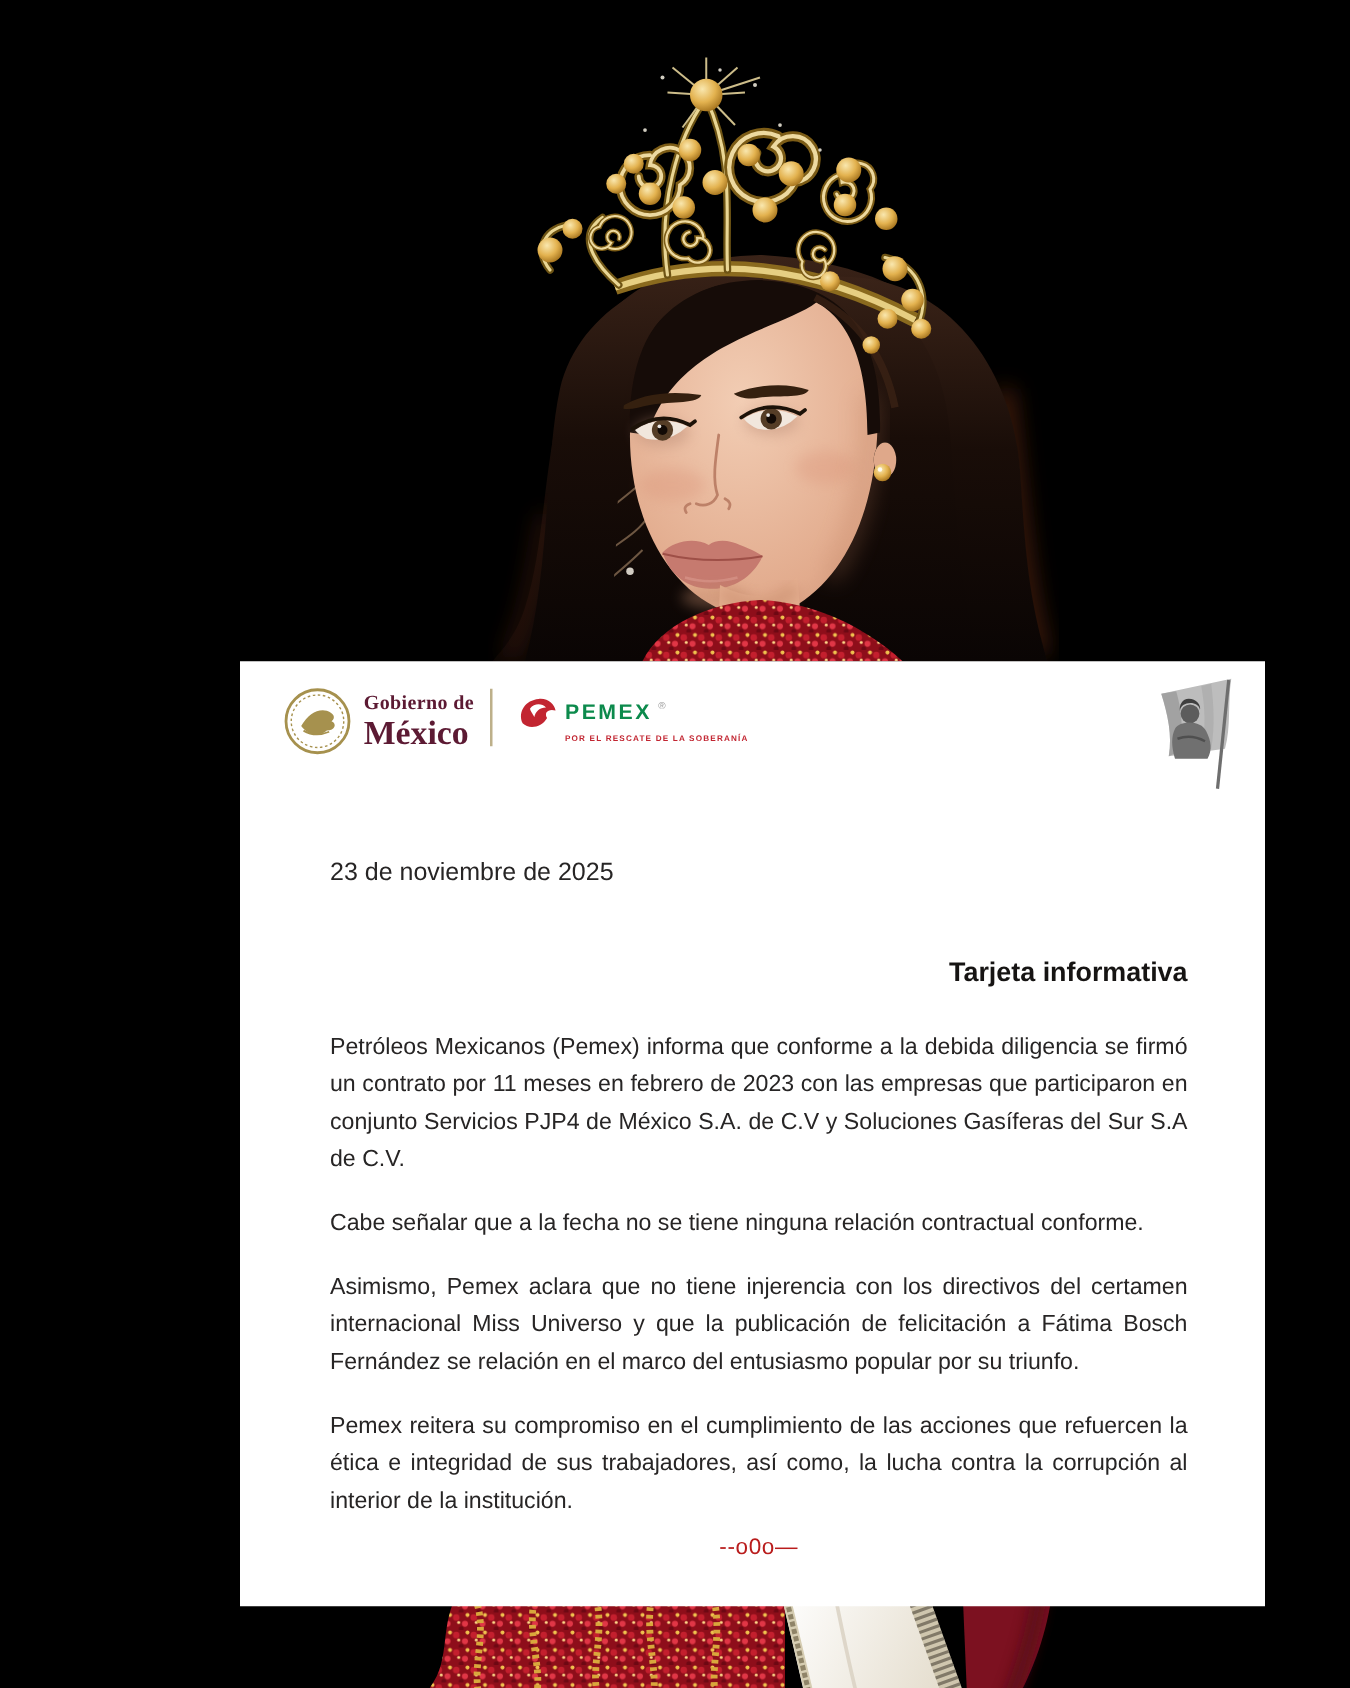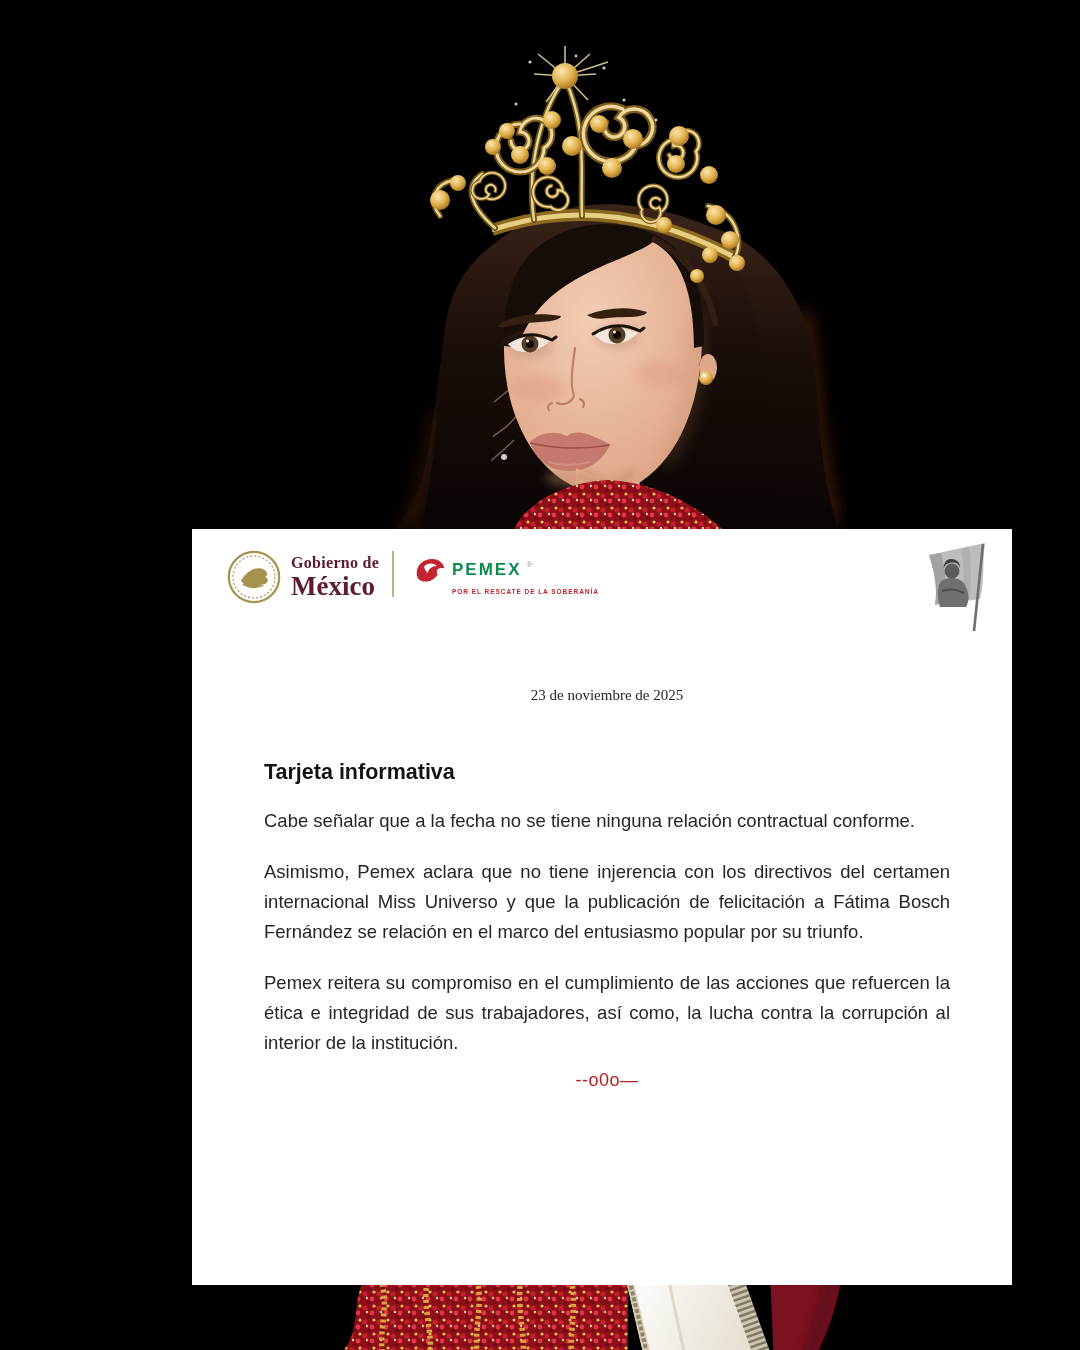--- a/index.html
+++ b/index.html
@@ -17,22 +17,22 @@
   .hdr-div{position:absolute;left:200px;top:22px;width:2px;height:46px;background:#bdb08a;}
   .pemex{position:absolute;left:221px;top:27px;}
   .pemex-row{display:flex;align-items:flex-start;gap:5px;}
   .pemex-drop{width:34px;height:30px;}
   .pemex-word{color:var(--pemex-green,#0c8a4c);font-family:"Liberation Sans",sans-serif;font-weight:bold;font-size:17px;letter-spacing:2px;margin-top:4px;}
   .pemex-reg{font-size:8px;color:#9a9a9a;font-family:"Liberation Sans",sans-serif;margin-top:4px;}
   .pemex-tag{color:var(--pemex-red,#c22531);font-family:"Liberation Sans",sans-serif;font-weight:bold;font-size:6.5px;letter-spacing:.95px;margin:2px 0 0 39px;}
   .emblem{position:absolute;right:19px;top:8px;width:92px;height:98px;}
 
   .doc-body{padding:0 72px;font-family:"Liberation Sans",sans-serif;color:var(--body-text,#272525);}
-  .date{margin-top:50px;text-align:center;font-size:15px;font-family:Liberation Serif, serif;}
-  .title{margin:56px 0 0 0;text-align:left;font-size:21.5px;font-weight:bold;color:#161413;font-family:"Liberation Sans",sans-serif;}
+  .date{margin-top:50px;text-align:left;font-size:20px;}
+  .title{margin:56px 0 0 0;text-align:right;font-size:21.5px;font-weight:bold;color:#161413;font-family:"Liberation Sans",sans-serif;}
   .para{margin:21px 0 0 0;font-size:18.5px;line-height:30px;text-align:justify;}
   .para.first{margin-top:31px;}
   .endmark{margin-top:12px;text-align:center;font-size:18px;color:#b91c1c;letter-spacing:.5px;}
 
   .sw-d{stroke:#7c5c16;stroke-width:7;fill:none;stroke-linecap:round;}
   .sw-l{stroke:#edd9a0;stroke-width:3;fill:none;stroke-linecap:round;}
   .wire-d{stroke:#6e5414;stroke-width:6;fill:none;stroke-linecap:round;}
   .wire-l{stroke:#e9d694;stroke-width:2.5;fill:none;stroke-linecap:round;}
 </style>
 </head>
@@ -283,19 +283,20 @@
         <circle cx="41" cy="34" r="7.5" fill="#5c5c5c"></circle>
         <path d="M33 32 C33 24 48 23 49 31 C50 27 46 22 40 22 C35 22 32 27 33 32 Z" fill="#3f3f3f"></path>
         <path d="M29 46 C33 39 50 39 54 48 C58 56 59 63 55 70 L29 70 C26 60 26 52 29 46 Z" fill="#707070"></path>
         <path d="M31 54 Q42 50 53 56" stroke="#4f4f4f" stroke-width="2" fill="none"></path>
       </svg>
     </div>
 
     <div class="doc-body">
       <div class="date">23 de noviembre de 2025</div>
       <div class="title">Tarjeta informativa</div>
+      <p class="para first">Petróleos Mexicanos (Pemex) informa que conforme a la debida diligencia se firmó un contrato por 11 meses en febrero de 2023 con las empresas que participaron en conjunto Servicios PJP4 de México S.A. de C.V y Soluciones Gasíferas del Sur S.A de C.V.</p>
       <p class="para">Cabe señalar que a la fecha no se tiene ninguna relación contractual conforme.</p>
       <p class="para">Asimismo, Pemex aclara que no tiene injerencia con los directivos del certamen internacional Miss Universo y que la publicación de felicitación a Fátima Bosch Fernández se relación en el marco del entusiasmo popular por su triunfo.</p>
       <p class="para">Pemex reitera su compromiso en el cumplimiento de las acciones que refuercen la ética e integridad de sus trabajadores, así como, la lucha contra la corrupción al interior de la institución.</p>
       <div class="endmark">--o0o—</div>
     </div>
   </div>
 </div>
 
 </body></html>

